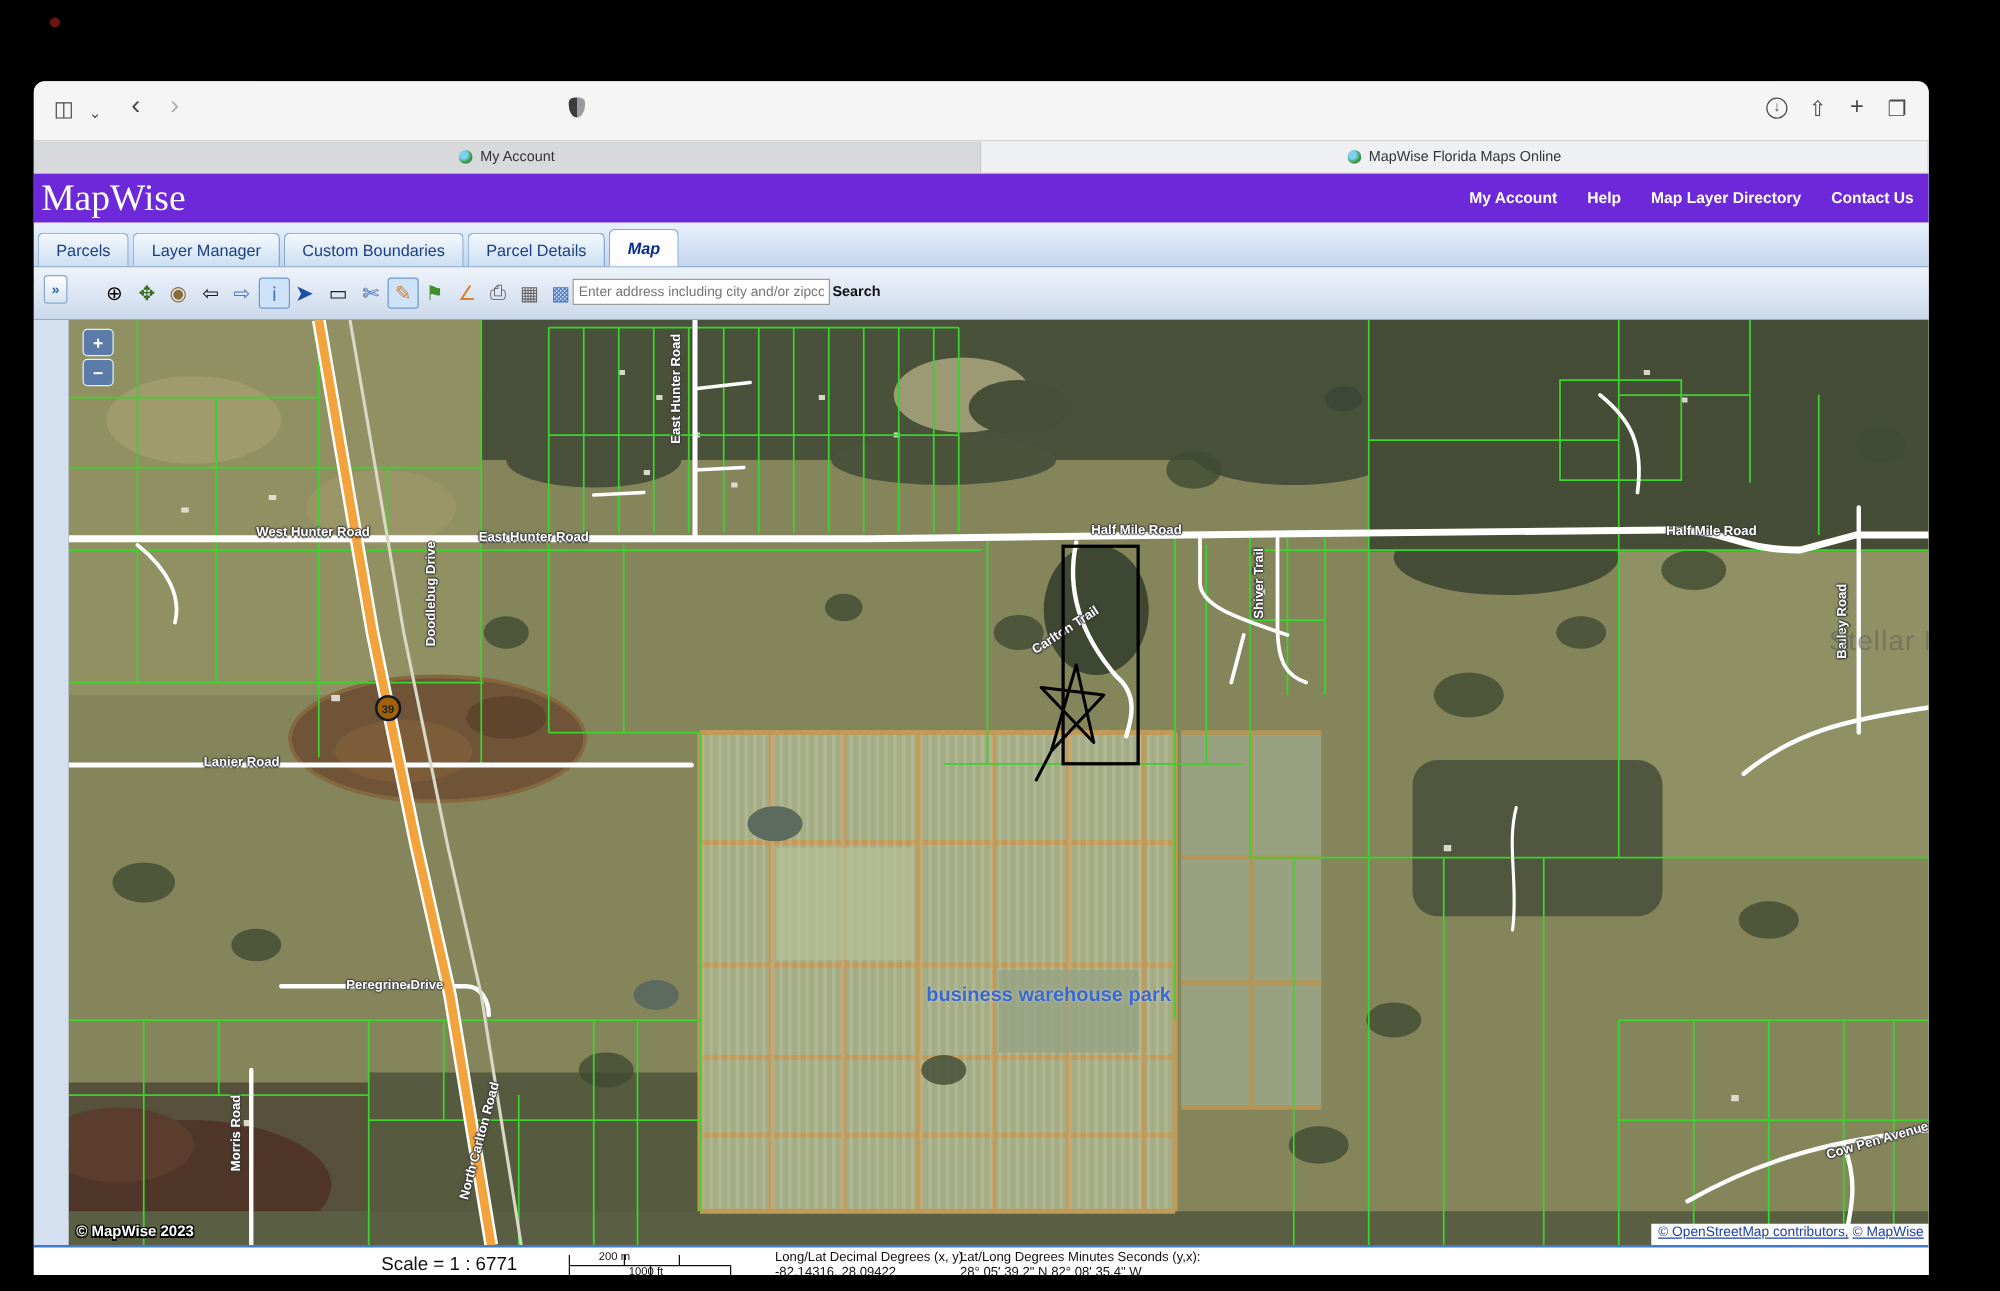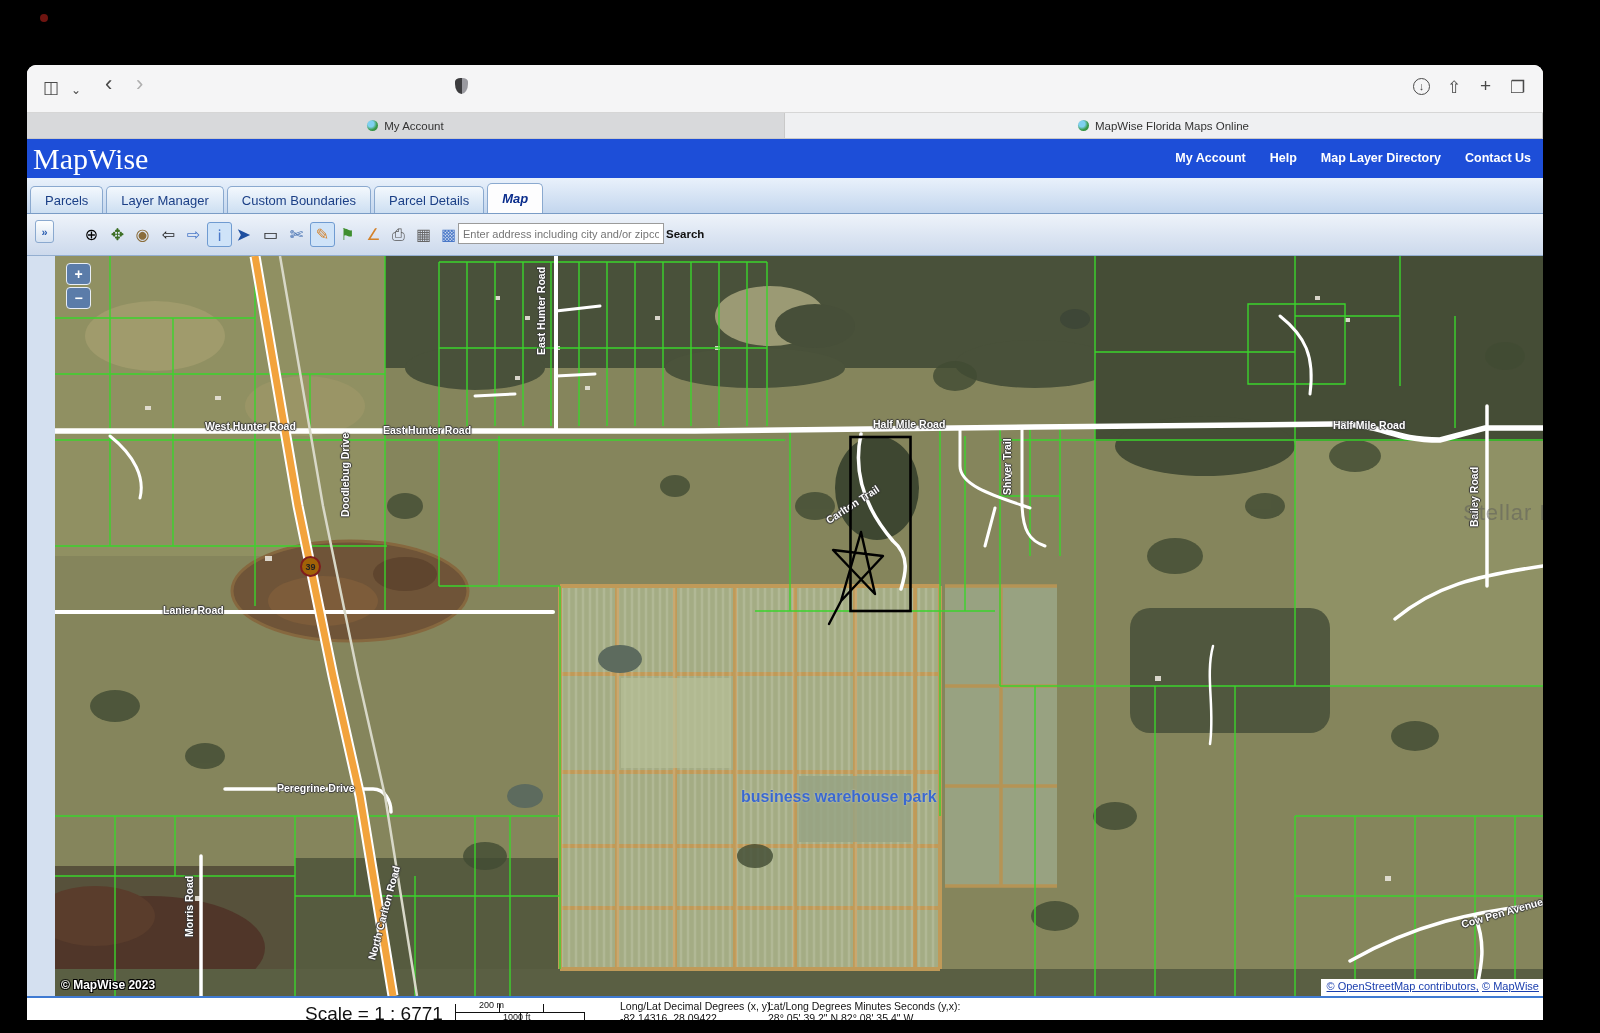--- a/index.html
+++ b/index.html
@@ -23,21 +23,21 @@
        background:linear-gradient(90deg,#3c3c3e 50%,#9a9aa0 50%);
        border-radius:6px 6px 7px 7px / 4px 4px 11px 11px;}
   
   .tabstrip{height:25px;display:flex;background:#e2e3e5;border-bottom:1px solid #c9c9c9;}
   .btab{flex:1;display:flex;align-items:center;justify-content:center;font-size:11.5px;color:#333;
         gap:6px;border-right:1px solid #c9c9c9;}
   .btab.left{background:#d8d9db;}
   .btab.right{background:#eff0f2;}
   .fav{width:11px;height:11px;border-radius:50%;background:radial-gradient(circle at 35% 35%,#7fd0f0 0 30%,#3a9b4a 60%,#2a7d3a);}
   
-  .apphead{height:39px;background:#1d4ed8;position:relative;color:#fff;padding-left:12px;}
+  .apphead{height:39px;background:#6d28d9;position:relative;color:#fff;padding-left:12px;}
   .logo{position:absolute;left:6px;top:3px;font-family:"Liberation Serif",serif;font-size:30px;color:#fff;}
   .nav{position:absolute;right:12px;top:12px;display:flex;gap:24px;font-size:12.5px;font-weight:bold;}
   .nav span{cursor:pointer;white-space:nowrap;}
   
   .apptabs{height:35px;background:linear-gradient(#e9f1fb,#c3d6ee);border-bottom:1px solid #7a9cc6;
         display:flex;align-items:flex-end;padding-left:3px;gap:3px;}
   .atab{height:26px;padding:0 14px;display:flex;align-items:center;font-size:13px;color:#1b3f86;
         background:linear-gradient(#f3f8fd,#cddff2);border:1px solid #8aa9cf;border-bottom:none;
         border-radius:5px 5px 0 0;cursor:pointer;}
   .atab.active{background:#fdfdfe;font-weight:bold;color:#0b2d8c;height:29px;font-style:italic;}
@@ -64,35 +64,35 @@
   
   .mapwrap{height:740px;position:relative;background:#cfdcee;}
   .leftstrip{position:absolute;left:0;top:0;width:28px;height:740px;background:#d4e0f0;border-right:1px solid #a9bfdb;}
   .map{position:absolute;left:28px;top:0;width:1488px;height:740px;overflow:hidden;background:#85855c;}
   .map svg{position:absolute;left:0;top:0;}
   .mlabel{position:absolute;font:bold 10.5px "Liberation Sans",sans-serif;color:#fff;white-space:nowrap;
         text-shadow:-1px 0 1px #3a3a3a,1px 0 1px #3a3a3a,0 -1px 1px #3a3a3a,0 1px 1px #3a3a3a;
         transform-origin:0 100%;}
   .poi{position:absolute;font:16px "Liberation Sans",sans-serif;color:#3a68cf;white-space:nowrap;
         text-shadow:0 0 2px rgba(255,255,255,.5);}
-  .shield39{position:absolute;width:17px;height:17px;border-radius:50%;background:#a16207;border:2px solid #7f1d1d;
+  .shield39{position:absolute;width:17px;height:17px;border-radius:50%;background:#a16207;border:2px solid #0f172a;
         color:#222;font:bold 9px "Liberation Sans",sans-serif;display:flex;align-items:center;justify-content:center;}
   .zoomctl{position:absolute;left:11px;top:7px;width:25px;display:flex;flex-direction:column;gap:2px;}
   .zbtn{height:20px;background:#5b7ca9;border:1px solid #e8eef6;border-radius:4px;color:#fff;font-size:14px;
         font-weight:bold;display:flex;align-items:center;justify-content:center;cursor:pointer;}
   .badge{position:absolute;left:6px;top:722px;font:bold 12px "Liberation Sans",sans-serif;color:#fff;
         text-shadow:-1px -1px 0 #000,1px -1px 0 #000,-1px 1px 0 #000,1px 1px 0 #000;}
   .wmark{position:absolute;left:1408px;top:244px;font:22px "Liberation Sans",sans-serif;color:rgba(90,90,90,.5);
         letter-spacing:1px;white-space:nowrap;}
   .attrib{position:absolute;right:0;top:723px;height:17px;background:#fff;padding:1px 4px 0 6px;
         font:11px "Liberation Sans",sans-serif;color:#1b3fae;white-space:nowrap;}
   .attrib a{color:#1b3fae;text-decoration:underline;cursor:pointer;}
   
   .status{height:26px;background:#fff;border-top:2px solid #3f7ad2;position:relative;color:#111;}
-  .scaletxt{position:absolute;left:278px;top:5px;font-size:19px;}
+  .scaletxt{position:absolute;left:278px;top:5px;font-size:15px;}
   .sbar{position:absolute;left:428px;top:1px;width:130px;height:24px;font-size:9px;}
   .sline{position:absolute;left:0;top:13px;width:130px;border-top:1.5px solid #111;}
   .tick{position:absolute;width:0;border-left:1.5px solid #111;}
   .tm{top:5px;height:8px;} .tf{top:14px;height:8px;}
   .sm-label{position:absolute;left:24px;top:1px;}
   .sf-label{position:absolute;left:48px;top:13px;}
   .coord{position:absolute;top:2px;font-size:10.5px;line-height:12px;}
   .coord1{left:593px;} .coord2{left:741px;}
 </style>
 </head>

